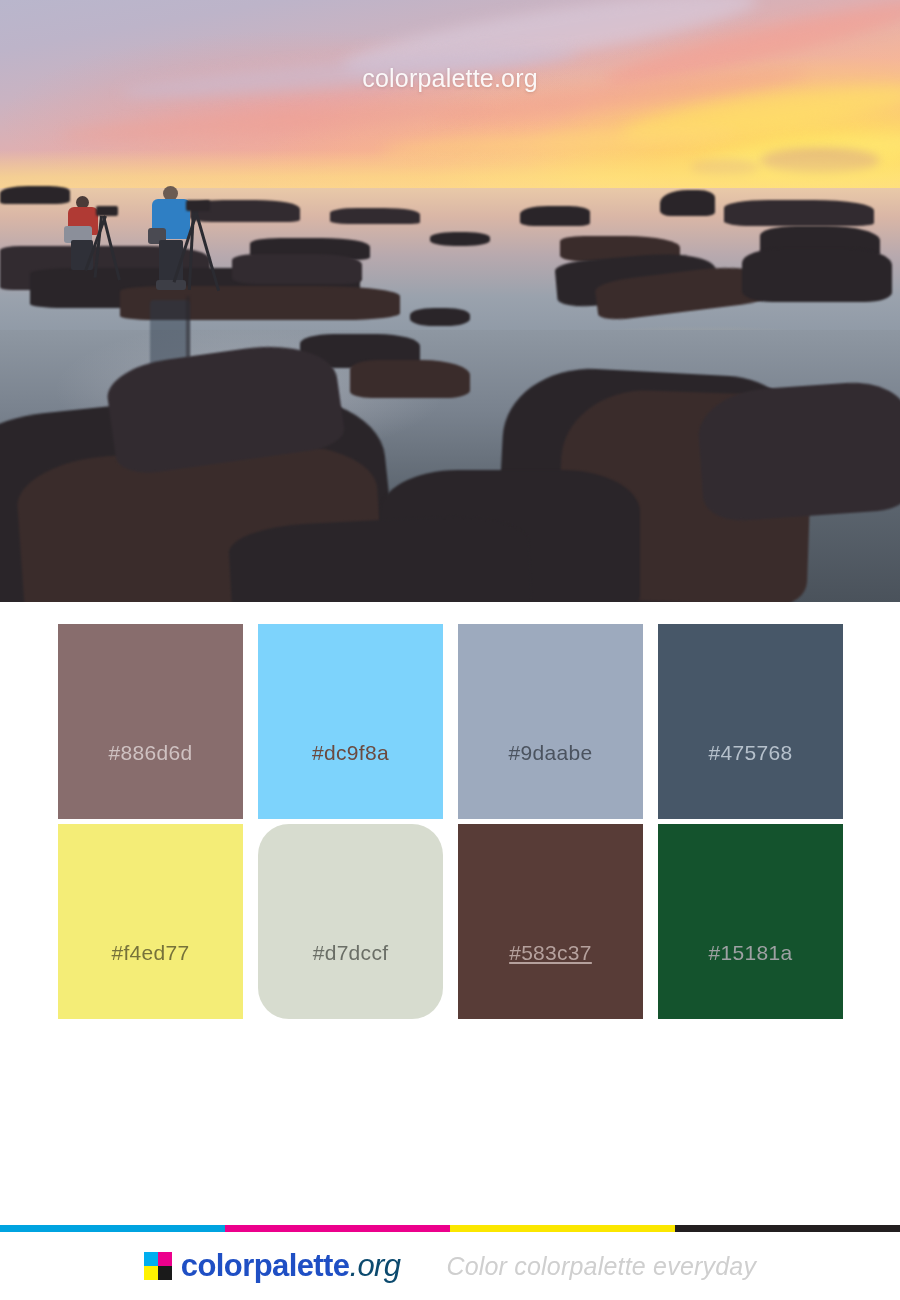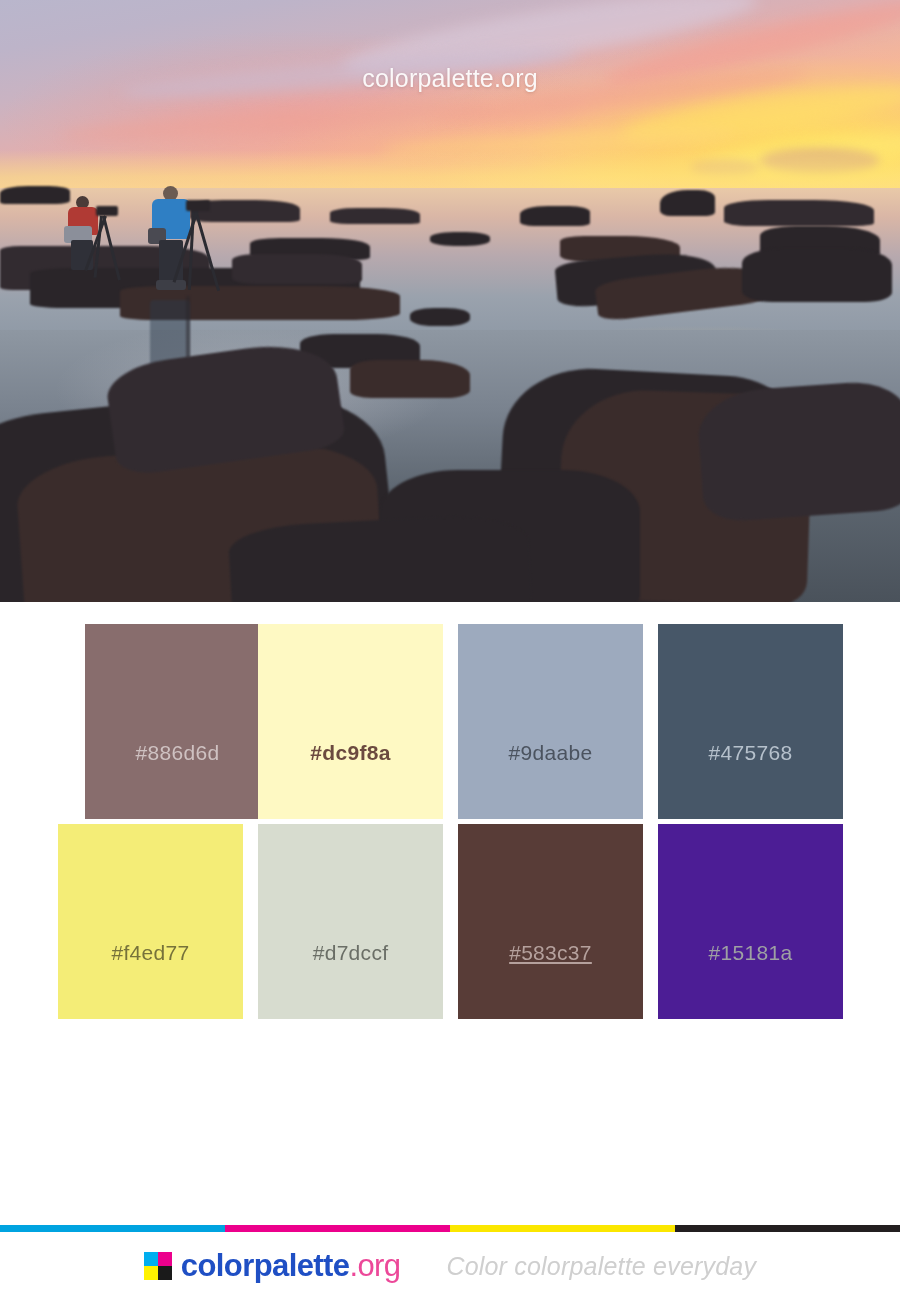--- a/index.html
+++ b/index.html
@@ -270,58 +270,58 @@
   <div class="rock warm" style="left:560px;top:392px; width:250px; height:210px; border-radius:34% 30% 12% 16%; transform:rotate(2deg);"></div>
   <div class="rock mid" style="left:700px;top:386px; width:210px; height:130px; border-radius:34% 28% 18% 20%; transform:rotate(-4deg);"></div>
   <div class="rock" style="left:380px;top:470px; width:260px; height:140px; border-radius:30% 30% 10% 12%;"></div>
   <div class="rock" style="left:230px;top:520px; width:300px; height:96px; border-radius:26% 30% 10% 12%; transform:rotate(-3deg);"></div>
 
   <div class="watermark">colorpalette.org</div>
 </div>
 
 <div class="palette">
   <div class="grid">
-    <div class="swatch" style="background: rgb(136, 109, 109); margin-left: 27px;">
+    <div class="swatch" style="background: rgb(136, 109, 109);">
       <span class="hex" style="color: rgb(207, 194, 194);">#886d6d</span>
     </div>
-    <div class="swatch" style="background: #fef9c3; font-weight: bold;">
+    <div class="swatch" style="background: #7dd3fc;">
       <span class="hex" style="color: rgb(107, 74, 63);">#dc9f8a</span>
     </div>
     <div class="swatch" style="background: rgb(157, 170, 190);">
       <span class="hex" style="color: rgb(75, 83, 95);">#9daabe</span>
     </div>
     <div class="swatch" style="background: rgb(71, 87, 104);">
       <span class="hex" style="color: rgb(182, 193, 204);">#475768</span>
     </div>
     <div class="swatch" style="background: rgb(244, 237, 119);">
       <span class="hex" style="color: rgb(118, 114, 58);">#f4ed77</span>
     </div>
-    <div class="swatch" style="background: rgb(215, 220, 207);">
+    <div class="swatch" style="background: rgb(215, 220, 207); border-radius: 31px;">
       <span class="hex" style="color: rgb(106, 110, 102);">#d7dccf</span>
     </div>
     <div class="swatch" style="background: rgb(88, 60, 55);">
       <span class="hex" style="color: rgb(181, 161, 157); text-decoration: underline;">#583c37</span>
     </div>
-    <div class="swatch" style="background: #4c1d95;">
+    <div class="swatch" style="background: #14532d;">
       <span class="hex" style="color: rgb(158, 161, 163);">#15181a</span>
     </div>
   </div>
 </div>
 
 <div class="cmyk-bar">
   <span style="background: rgb(0, 163, 224);"></span>
   <span style="background: rgb(236, 0, 140);"></span>
   <span style="background: rgb(251, 231, 0);"></span>
   <span style="background: rgb(35, 31, 32);"></span>
 </div>
 
 <div class="footer">
   <div class="brand">
     <div class="logo-mark">
       <i style="background: rgb(0, 174, 239);"></i>
       <i style="background: rgb(236, 0, 140);"></i>
       <i style="background: rgb(255, 242, 0);"></i>
       <i style="background: rgb(26, 26, 26);"></i>
     </div>
-    <div class="brand-text" style="color: rgb(31, 79, 196);"><span>colorpalette</span><span class="brand-tld" style="color: #ec4899;">.org</span></div>
+    <div class="brand-text" style="color: rgb(31, 79, 196);"><span>colorpalette</span><span class="brand-tld" style="color: #0c4a6e; font-style: italic;">.org</span></div>
   </div>
   <div class="tagline" style="color: rgb(207, 207, 207);">Color colorpalette everyday</div>
 </div>
 
 </body></html>

